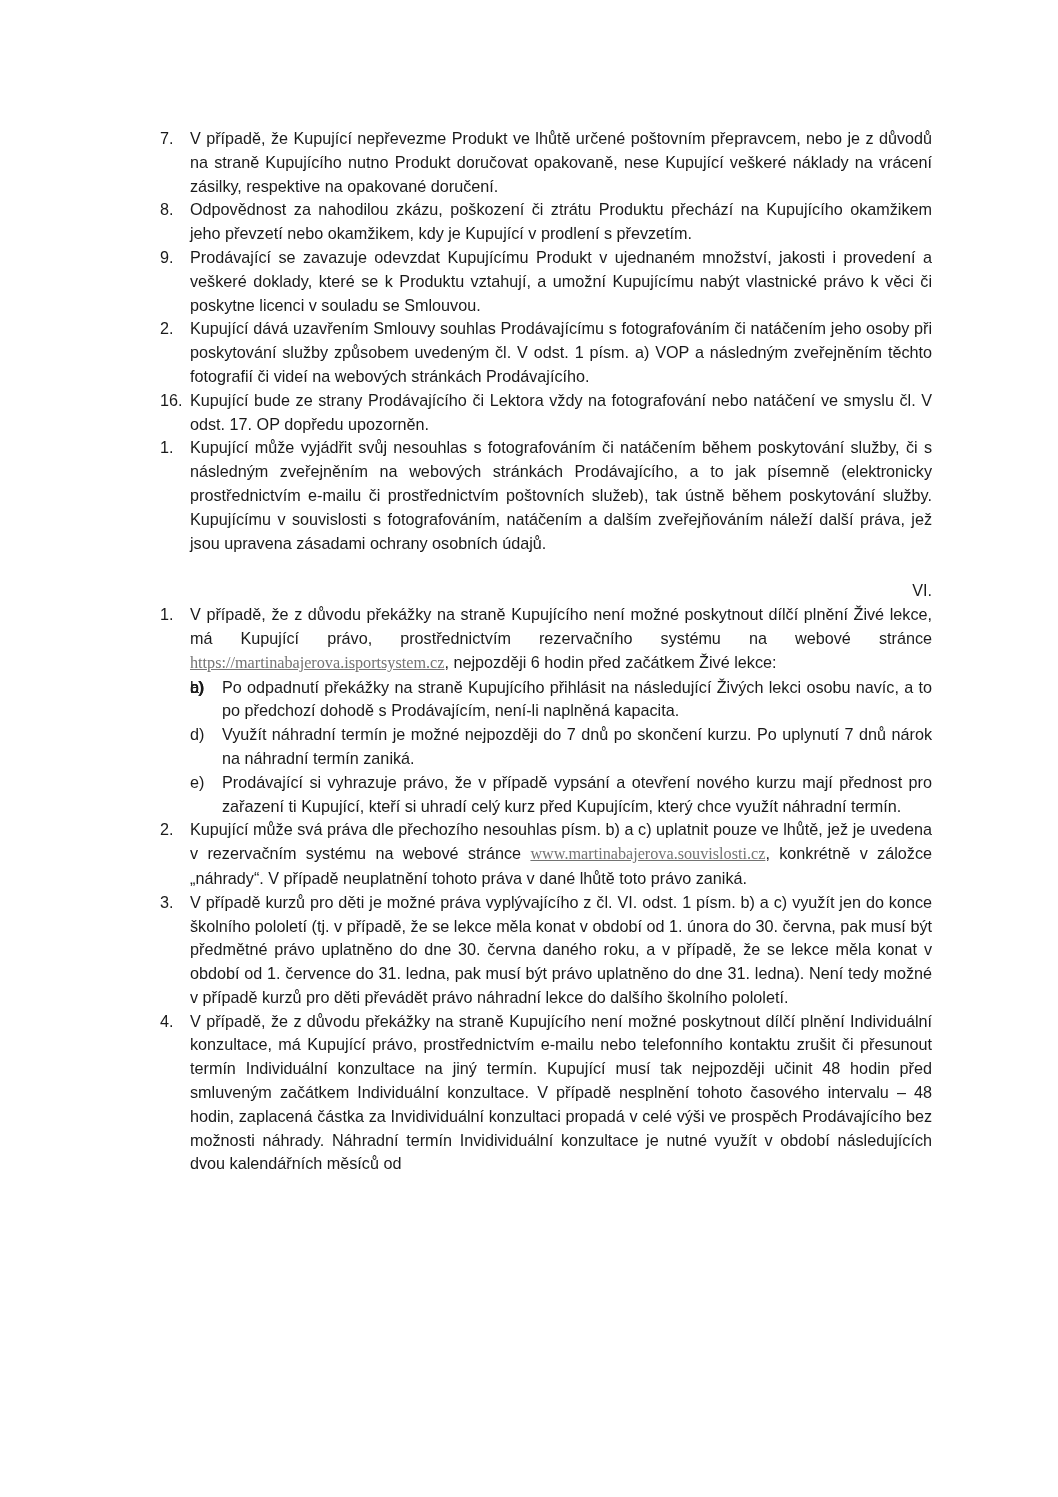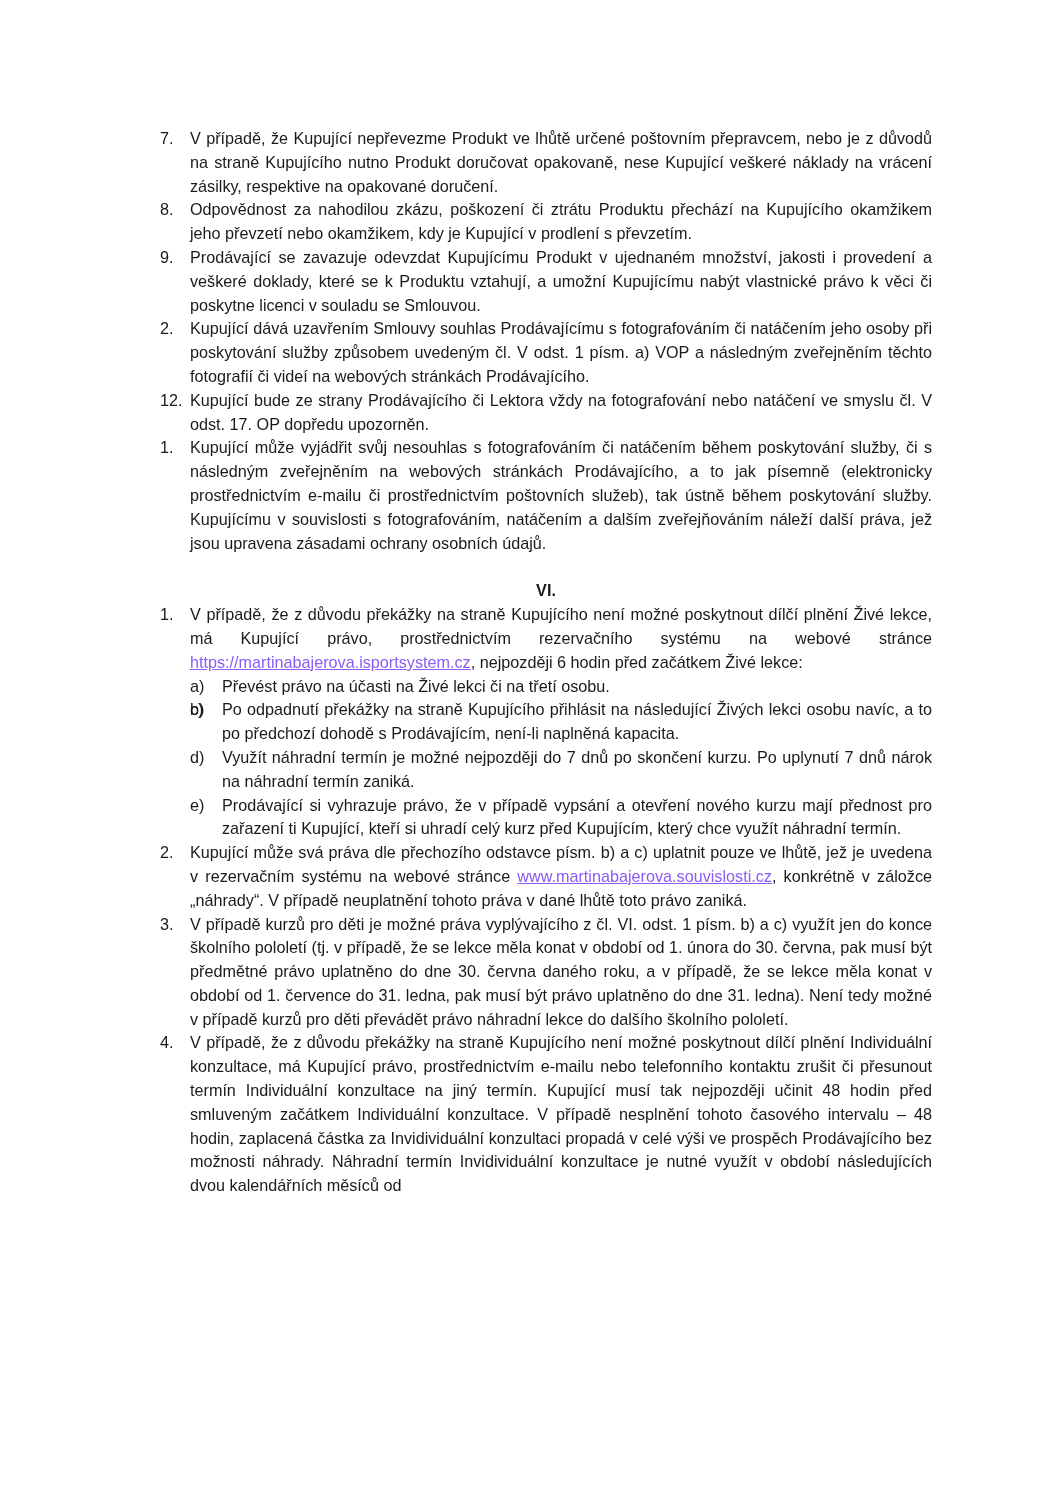--- a/index.html
+++ b/index.html
@@ -7,23 +7,23 @@
   .page {
     position: absolute; left: 0; top: 0; width: 1058px; height: 1497px; background: #fff;
     font-family: "Liberation Sans", sans-serif; color: #1a1a1a;
     font-size: 16.2px; line-height: 23.8px;
   }
   .content { position: absolute; left: 160px; top: 127px; width: 772px; }
   .item { position: relative; padding-left: 30px; text-align: justify; }
   .item .num { position: absolute; left: 0; top: 0; }
   .sub { position: relative; padding-left: 62px; text-align: justify; }
   .sub .let { position: absolute; left: 30px; top: 0; }
-  .heading { text-align: center; font-weight: bold; }
+  .heading { text-align: right; font-weight: normal; }
   .gap { height: 24px; }
-  a.link { color: #8b5cf6; text-decoration: underline; }
+  a.link { color: #737373; text-decoration: underline; font-family: Liberation Serif, serif; }
 </style>
 </head>
 <body>
 
 <div class="page">
   <div class="content">
 
     <div class="item">
       <span class="num">7.</span>
       <span>V případě, že Kupující nepřevezme Produkt ve lhůtě určené poštovním přepravcem, nebo je z důvodů na straně Kupujícího nutno Produkt doručovat opakovaně, nese Kupující veškeré náklady na vrácení zásilky, respektive na opakované doručení.</span>
@@ -34,59 +34,58 @@
     </div>
     <div class="item">
       <span class="num">9.</span>
       <span>Prodávající se zavazuje odevzdat Kupujícímu Produkt v ujednaném množství, jakosti i provedení a veškeré doklady, které se k Produktu vztahují, a umožní Kupujícímu nabýt vlastnické právo k věci či poskytne licenci v souladu se Smlouvou.</span>
     </div>
     <div class="item">
       <span class="num">2.</span>
       <span>Kupující dává uzavřením Smlouvy souhlas Prodávajícímu s fotografováním či natáčením jeho osoby při poskytování služby způsobem uvedeným čl. V odst. 1 písm. a) VOP a následným zveřejněním těchto fotografií či videí na webových stránkách Prodávajícího.</span>
     </div>
     <div class="item">
-      <span class="num">12.</span>
+      <span class="num">16.</span>
       <span>Kupující bude ze strany Prodávajícího či Lektora vždy na fotografování nebo natáčení ve smyslu čl. V odst. 17. OP dopředu upozorněn.</span>
     </div>
     <div class="item">
       <span class="num">1.</span>
       <span>Kupující může vyjádřit svůj nesouhlas s fotografováním či natáčením během poskytování služby, či s následným zveřejněním na webových stránkách Prodávajícího, a to jak písemně (elektronicky prostřednictvím e-mailu či prostřednictvím poštovních služeb), tak ústně během poskytování služby. Kupujícímu v souvislosti s fotografováním, natáčením a dalším zveřejňováním náleží další práva, jež jsou upravena zásadami ochrany osobních údajů.</span>
     </div>
 
     <div class="gap"></div>
 
     <div class="heading">VI.</div>
 
     <div class="item">
       <span class="num">1.</span>
       <span>V případě, že z důvodu překážky na straně Kupujícího není možné poskytnout dílčí plnění Živé lekce, má Kupující právo, prostřednictvím rezervačního systému na webové stránce </span><a class="link">https://martinabajerova.isportsystem.cz</a><span>, nejpozději 6 hodin před začátkem Živé lekce:</span>
     </div>
     <div class="sub">
       <span class="let">a)</span>
-      <span>Převést právo na účasti na Živé lekci či na třetí osobu.</span>
     </div>
     <div class="sub">
       <span class="let">b)</span>
     </div>
     <div class="sub">
       <span class="let">c)</span>
       <span>Po odpadnutí překážky na straně Kupujícího přihlásit na následující Živých lekci osobu navíc, a to po předchozí dohodě s Prodávajícím, není-li naplněná kapacita.</span>
     </div>
     <div class="sub">
       <span class="let">d)</span>
       <span>Využít náhradní termín je možné nejpozději do 7 dnů po skončení kurzu. Po uplynutí 7 dnů nárok na náhradní termín zaniká.</span>
     </div>
     <div class="sub">
       <span class="let">e)</span>
       <span>Prodávající si vyhrazuje právo, že v případě vypsání a otevření nového kurzu mají přednost pro zařazení ti Kupující, kteří si uhradí celý kurz před Kupujícím, který chce využít náhradní termín.</span>
     </div>
 
     <div class="item">
       <span class="num">2.</span>
-      <span>Kupující může svá práva dle přechozího odstavce písm. b) a c) uplatnit pouze ve lhůtě, jež je uvedena v rezervačním systému na webové stránce </span><a class="link">www.martinabajerova.souvislosti.cz</a><span>, konkrétně v záložce „náhrady“. V případě neuplatnění tohoto práva v dané lhůtě toto právo zaniká.</span>
+      <span>Kupující může svá práva dle přechozího nesouhlas písm. b) a c) uplatnit pouze ve lhůtě, jež je uvedena v rezervačním systému na webové stránce </span><a class="link">www.martinabajerova.souvislosti.cz</a><span>, konkrétně v záložce „náhrady“. V případě neuplatnění tohoto práva v dané lhůtě toto právo zaniká.</span>
     </div>
     <div class="item">
       <span class="num">3.</span>
       <span>V případě kurzů pro děti je možné práva vyplývajícího z čl. VI. odst. 1 písm. b) a c) využít jen do konce školního pololetí (tj. v případě, že se lekce měla konat v období od 1. února do 30. června, pak musí být předmětné právo uplatněno do dne 30. června daného roku, a v případě, že se lekce měla konat v období od 1. července do 31. ledna, pak musí být právo uplatněno do dne 31. ledna). Není tedy možné v případě kurzů pro děti převádět právo náhradní lekce do dalšího školního pololetí.</span>
     </div>
     <div class="item">
       <span class="num">4.</span>
       <span>V případě, že z důvodu překážky na straně Kupujícího není možné poskytnout dílčí plnění Individuální konzultace, má Kupující právo, prostřednictvím e-mailu nebo telefonního kontaktu zrušit či přesunout termín Individuální konzultace na jiný termín. Kupující musí tak nejpozději učinit 48 hodin před smluveným začátkem Individuální konzultace. V případě nesplnění tohoto časového intervalu – 48 hodin, zaplacená částka za Invidividuální konzultaci propadá v celé výši ve prospěch Prodávajícího bez možnosti náhrady. Náhradní termín Invidividuální konzultace je nutné využít v období následujících dvou kalendářních měsíců od</span>
     </div>
 

